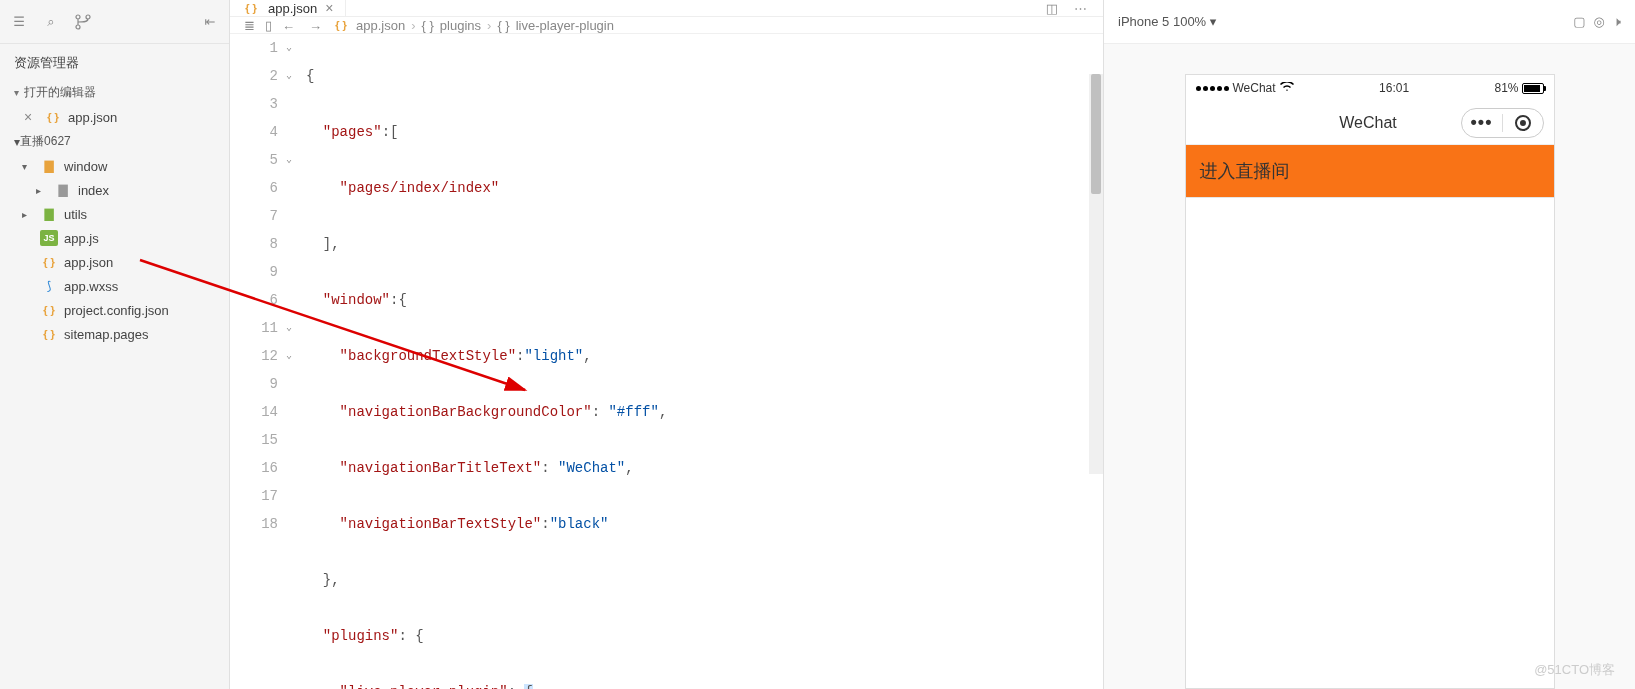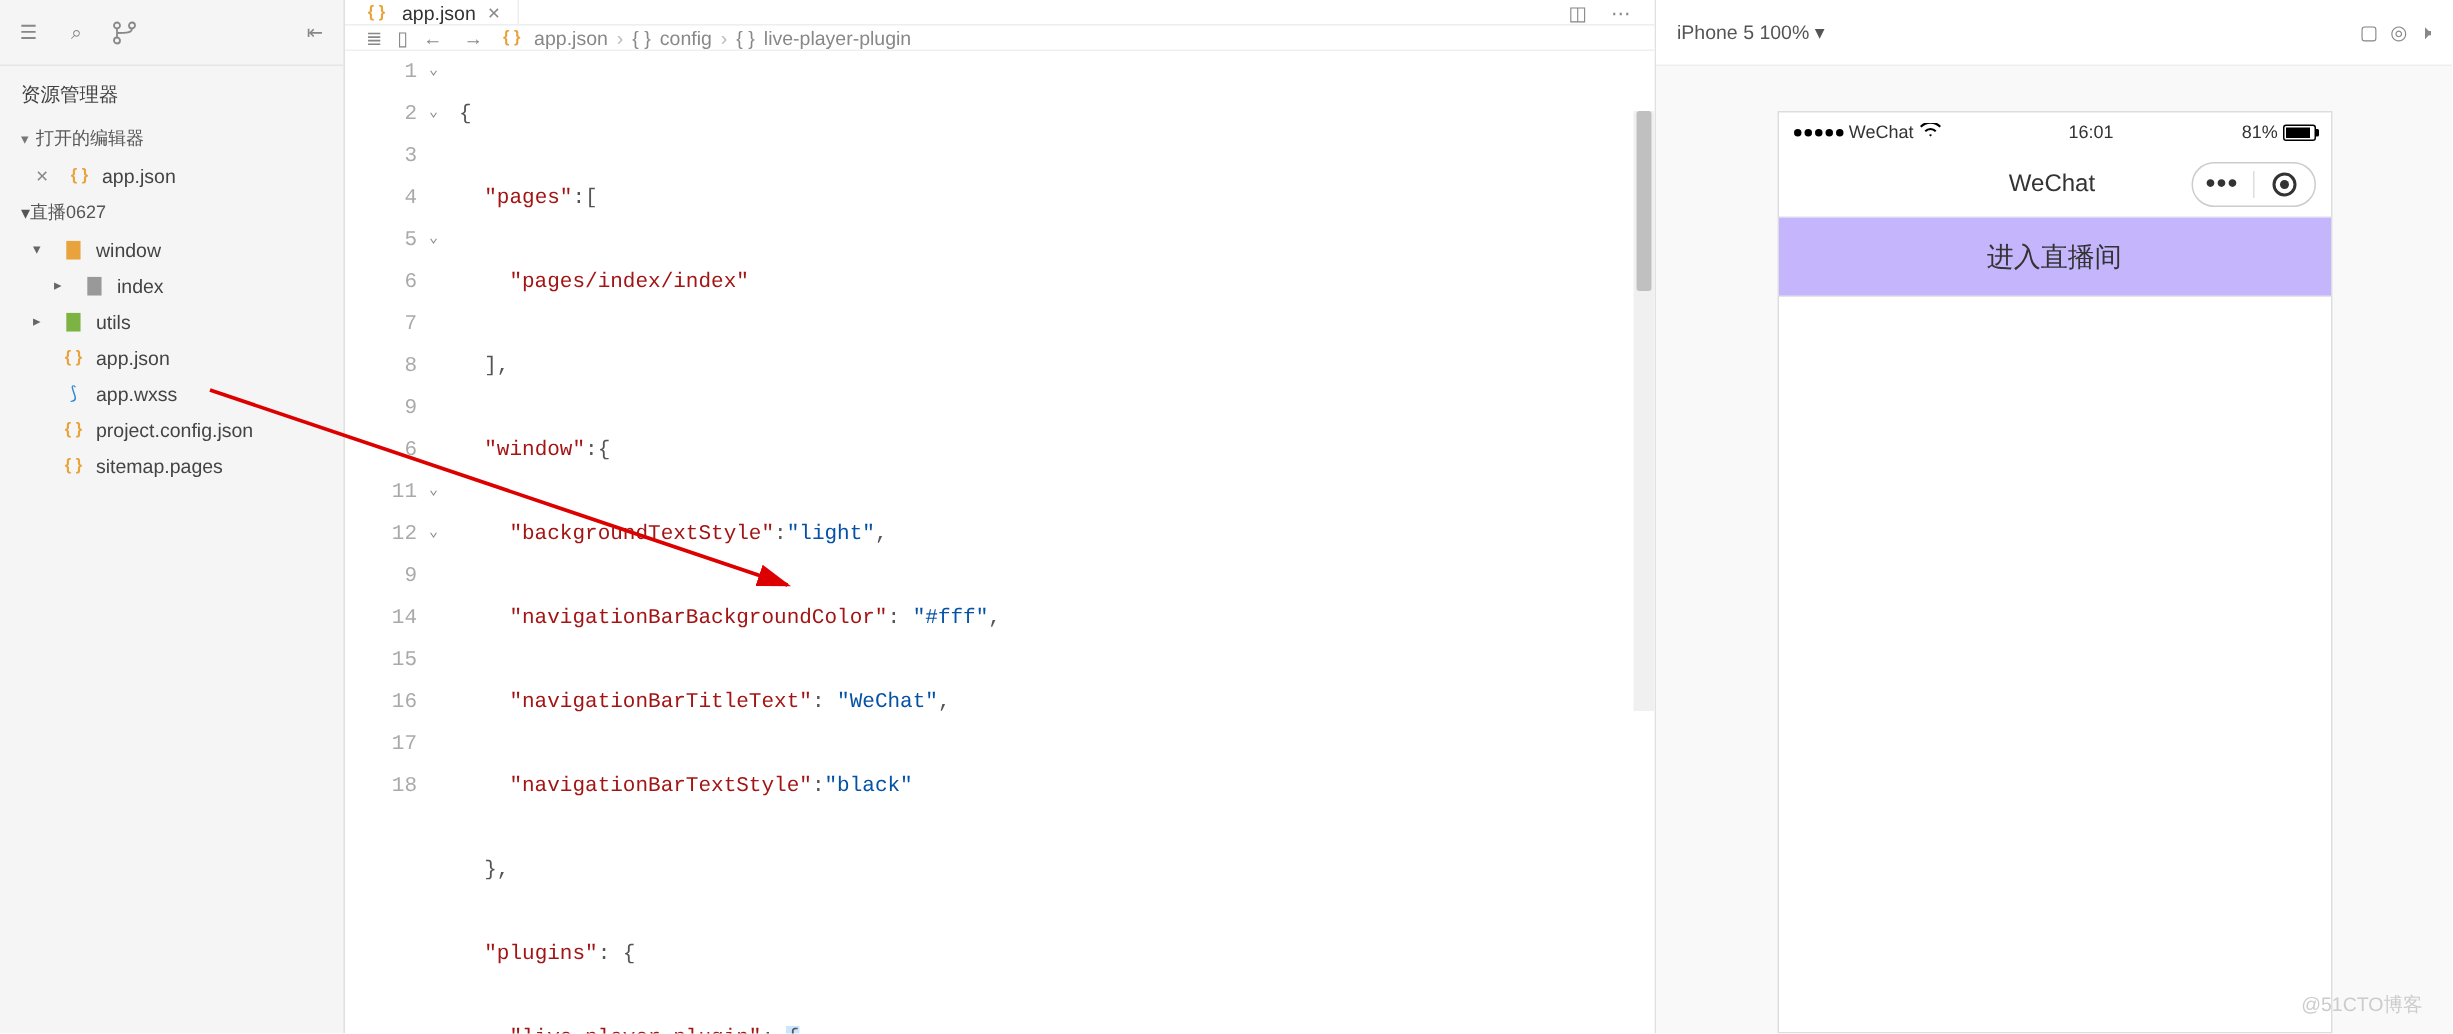--- a/index.html
+++ b/index.html
@@ -73,21 +73,21 @@
 .batt-icon::after { content: ''; position: absolute; right: -3px; top: 2px; width: 2px; height: 5px; background: #000; border-radius: 0 1px 1px 0; }
 .batt-fill { position: absolute; left: 1px; top: 1px; bottom: 1px; width: 80%; background: #000; }
 .navbar { height: 44px; display: flex; align-items: center; padding: 0 10px; border-bottom: 1px solid #eee; }
 .navbar .title { flex: 1; text-align: center; font-size: 16px; color: #333; }
 .capsule { display: flex; align-items: center; border: 1px solid #ccc; border-radius: 16px; height: 30px; overflow: hidden; }
 .capsule .cbtn { width: 40px; height: 100%; display: flex; align-items: center; justify-content: center; cursor: pointer; }
 .capsule .divider { width: 1px; height: 18px; background: #ddd; }
 .capsule .dots { font-size: 18px; font-weight: bold; letter-spacing: 1px; }
 .capsule .target { width: 16px; height: 16px; border: 2px solid #333; border-radius: 50%; position: relative; }
 .capsule .target::after { content: ''; position: absolute; top: 3px; left: 3px; right: 3px; bottom: 3px; background: #333; border-radius: 50%; }
-.page-btn { margin: 0; padding: 14px; text-align: center; font-size: 18px; background: #c4b5fd; border-bottom: 1px solid #e5e5e5; cursor: pointer; }
+.page-btn { margin: 0; padding: 14px; text-align: left; font-size: 18px; background: #f97316; border-bottom: 1px solid #e5e5e5; cursor: pointer; }
 .watermark { position: absolute; right: 20px; bottom: 10px; color: #ccc; font-size: 13px; pointer-events: none; }
 </style>
 </head>
 <body>
 
 <div class="app">
 
   <div class="sidebar">
     <div class="sb-top">
       <span class="ic">☰</span>
@@ -124,20 +124,25 @@
         <span class="ficon folder-grey">▇</span>
         <span class="tree-label">index</span>
       </div>
     <div class="tree-item">
         <span class="chev">▸</span>
         <span class="ficon folder-green">▇</span>
         <span class="tree-label">utils</span>
       </div>
     <div class="tree-item">
         <span class="chev"></span>
+        <span class="ficon js">JS</span>
+        <span class="tree-label">app.js</span>
+      </div>
+    <div class="tree-item">
+        <span class="chev"></span>
         <span class="ficon json">{ }</span>
         <span class="tree-label">app.json</span>
       </div>
     <div class="tree-item">
         <span class="chev"></span>
         <span class="ficon wxss">⟆</span>
         <span class="tree-label">app.wxss</span>
       </div>
     <div class="tree-item">
         <span class="chev"></span>
@@ -168,21 +173,21 @@
       <span class="bc-ic">▯</span>
       <div class="bc-nav">
         <span class="bc-ic">←</span>
         <span class="bc-ic">→</span>
       </div>
       <div class="bc-path">
         <span class="ficon json">{ }</span>
         <span>app.json</span>
         <span class="bc-sep">›</span>
         <span style="color:#888">{ }</span>
-        <span>config</span>
+        <span>plugins</span>
         <span class="bc-sep">›</span>
         <span style="color:#888">{ }</span>
         <span>live-player-plugin</span>
       </div>
     </div>
     <div class="code">
       <div class="gutter">
         <div class="ln">1<span class="fold">⌄</span></div>
         <div class="ln">2<span class="fold">⌄</span></div>
         <div class="ln">3</div>

